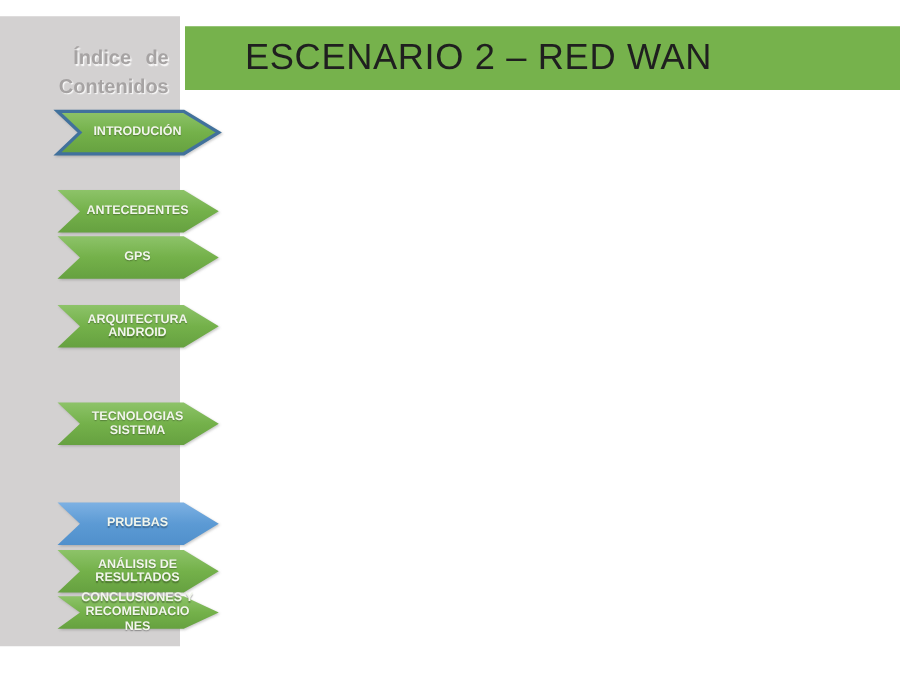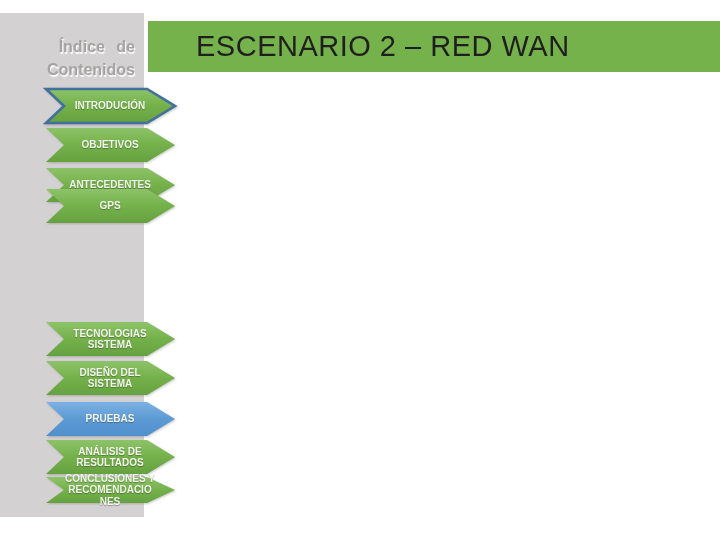--- a/index.html
+++ b/index.html
@@ -68,58 +68,52 @@
     <div class="toc-heading">Índice de
 Contenidos</div>
 
     <div class="chev" style="top:76px">
       <svg viewBox="0 0 132 36" preserveAspectRatio="none">
         <polygon points="2,0 103,0 131,18 103,36 2,36 20,18" fill="url(#gradGreen)" stroke="#41719c" stroke-width="2.6" vector-effect="non-scaling-stroke"></polygon>
       </svg>
       <span class="label">INTRODUCIÓN</span>
     </div>
 
-    <div class="chev" style="top:115px">
-      <svg viewBox="0 0 132 36" preserveAspectRatio="none">
-        <polygon points="2,0 103,0 131,18 103,36 2,36 20,18" fill="url(#gradGreen)"></polygon>
-      </svg>
-      <span class="label">OBJETIVOS</span>
-    </div>
 
-    <div class="chev" style="top:155px">
+    <div class="chev" style="top:139px">
       <svg viewBox="0 0 132 36" preserveAspectRatio="none">
         <polygon points="2,0 103,0 131,18 103,36 2,36 20,18" fill="url(#gradGreen)"></polygon>
       </svg>
       <span class="label">ANTECEDENTES</span>
     </div>
 
     <div class="chev" style="top:176px">
       <svg viewBox="0 0 132 36" preserveAspectRatio="none">
         <polygon points="2,0 103,0 131,18 103,36 2,36 20,18" fill="url(#gradGreen)"></polygon>
       </svg>
       <span class="label">GPS</span>
     </div>
 
+    <div class="chev" style="top:231px">
+      <svg viewBox="0 0 132 36" preserveAspectRatio="none">
+        <polygon points="2,0 103,0 131,18 103,36 2,36 20,18" fill="url(#gradGreen)"></polygon>
+      </svg>
+      <span class="label">ARQUITECTURA
+ANDROID</span>
+    </div>
 
 
     <div class="chev" style="top:309px">
       <svg viewBox="0 0 132 36" preserveAspectRatio="none">
         <polygon points="2,0 103,0 131,18 103,36 2,36 20,18" fill="url(#gradGreen)"></polygon>
       </svg>
       <span class="label">TECNOLOGIAS
 SISTEMA</span>
     </div>
 
-    <div class="chev" style="top:348px">
-      <svg viewBox="0 0 132 36" preserveAspectRatio="none">
-        <polygon points="2,0 103,0 131,18 103,36 2,36 20,18" fill="url(#gradGreen)"></polygon>
-      </svg>
-      <span class="label">DISEÑO DEL
-SISTEMA</span>
-    </div>
 
     <div class="chev" style="top:427px">
       <svg viewBox="0 0 132 36" preserveAspectRatio="none">
         <polygon points="2,0 103,0 131,18 103,36 2,36 20,18" fill="url(#gradGreen)"></polygon>
       </svg>
       <span class="label">ANÁLISIS DE
 RESULTADOS</span>
     </div>
 
     <div class="chev" style="top:389px">

